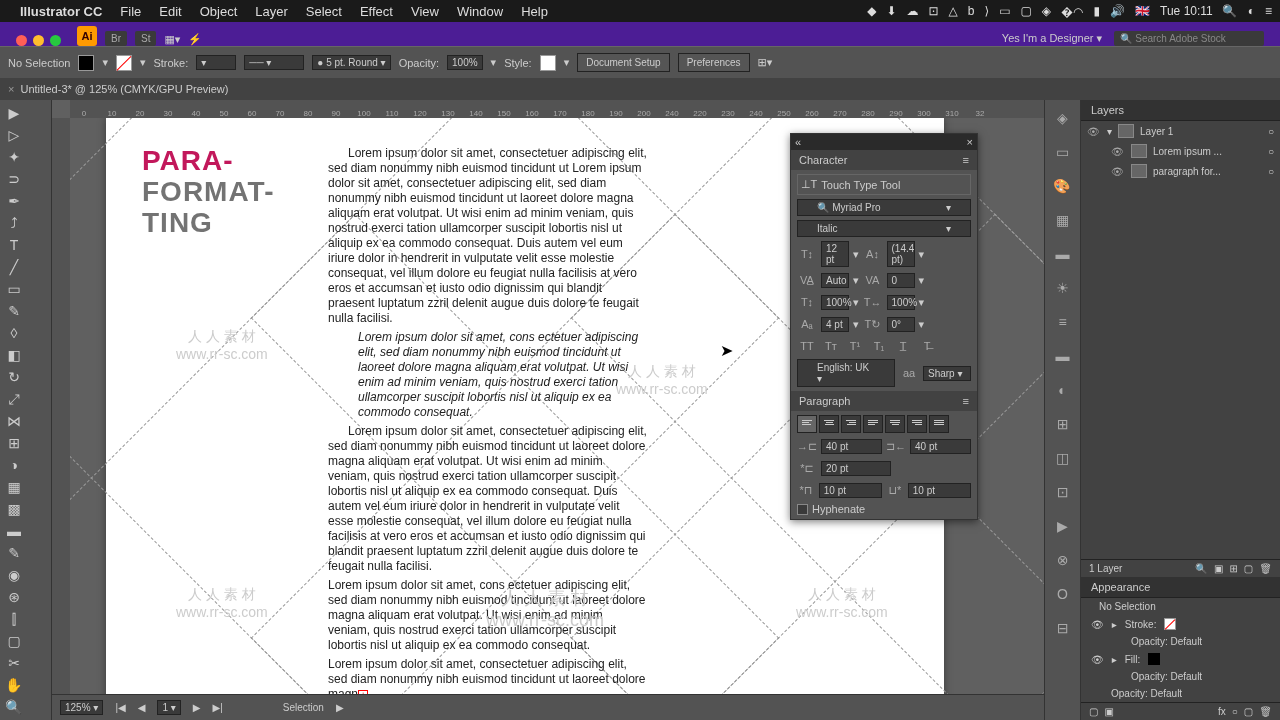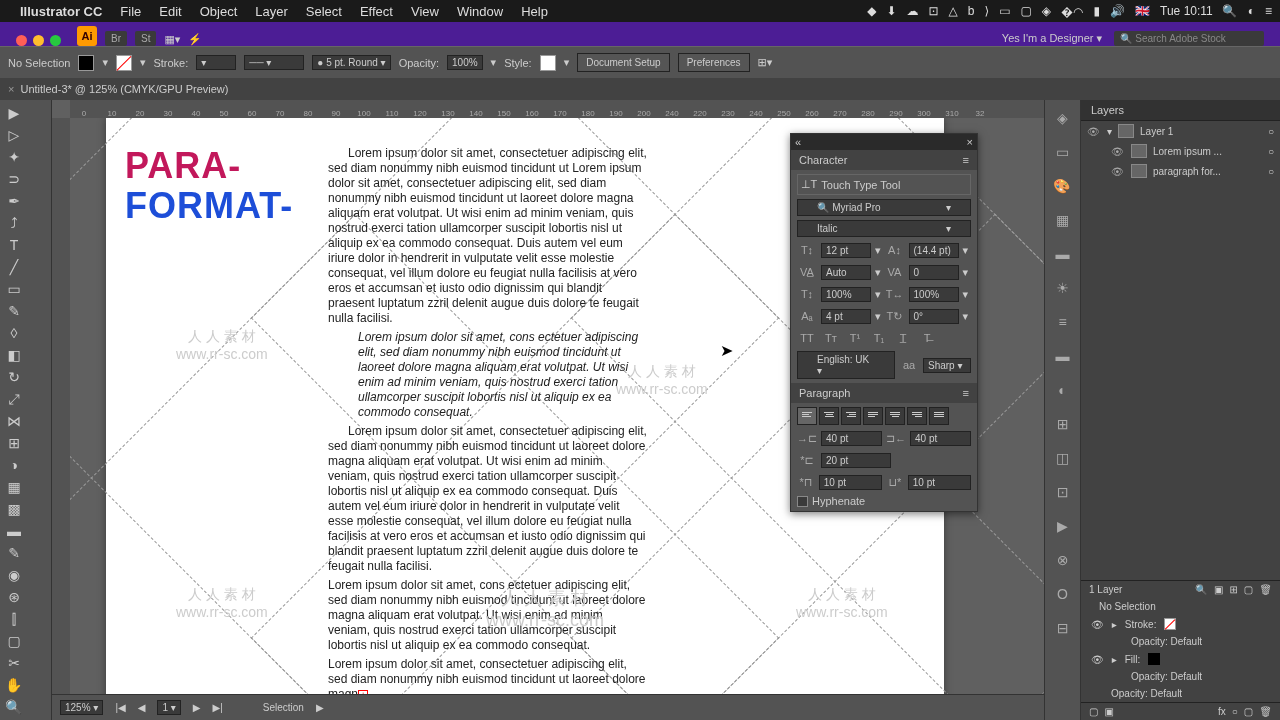--- a/index.html
+++ b/index.html
@@ -30,36 +30,36 @@
 .toolbox{width:52px;background:#535353;display:flex;flex-wrap:wrap;padding:2px;gap:0;border-right:1px solid #333}
 .tool{width:24px;height:22px;display:flex;align-items:center;justify-content:center;color:#ccc;font-size:14px;cursor:pointer}
 .canvas-area{flex:1;background:#606060;position:relative;overflow:hidden}
 .ruler-h{position:absolute;top:0;left:18px;right:0;height:18px;background:#535353;display:flex;align-items:flex-end;font-size:8px;color:#aaa;overflow:hidden}
 .ruler-h span{width:28px;text-align:center;flex-shrink:0}
 .ruler-v{position:absolute;top:18px;left:0;width:18px;bottom:0;background:#535353}
 .canvas{position:absolute;top:18px;left:18px;right:0;bottom:26px;background:#606060;overflow:hidden}
 .artboard{position:absolute;top:0;left:36px;width:838px;height:590px;background:#fff;box-shadow:0 0 8px rgba(0,0,0,0.4)}
 .guides{position:absolute;inset:0;pointer-events:none}
 .guide-line{position:absolute;border:1px dashed #999}
-.heading{position:absolute;top:28px;left:19px;font-family:sans-serif;font-weight:900;font-size:36px;line-height:1.1;letter-spacing:1px}
+.heading{position:absolute;top:28px;left:36px;font-family:sans-serif;font-weight:900;font-size:28px;line-height:1.1;letter-spacing:1px}
 .heading .l1{color:#c2185b}
-.heading .l2{color:#1d4ed8}
+.heading .l2{color:#737373}
 .body-text{position:absolute;top:28px;left:222px;width:320px;font-family:'Times New Roman',serif;font-size:12px;line-height:1.25;color:#222}
 .body-text p{margin-bottom:4px}
 .body-text .indent{text-indent:20px}
 .body-text .italic-block{font-style:italic;padding-left:30px;padding-right:0}
 .overflow-mark{display:inline-block;width:10px;height:10px;border:1px solid red;color:red;font-size:9px;text-align:center;line-height:9px}
 .watermark{position:absolute;color:#ccc;font-size:14px;pointer-events:none;text-align:center}
 .cursor-arrow{position:absolute;color:#000;font-size:16px}
 .statusbar{position:absolute;bottom:0;left:0;right:0;height:26px;background:#535353;display:flex;align-items:center;padding:0 8px;gap:12px;font-size:10px;border-top:1px solid #333}
 .panel-float{position:absolute;background:#535353;border:1px solid #333;box-shadow:0 2px 8px rgba(0,0,0,0.5);width:188px}
 .panel-header{background:#424242;padding:4px 8px;font-size:11px;color:#ccc;display:flex;align-items:center}
 .panel-body{padding:4px 6px;display:flex;flex-direction:column;gap:4px}
 .panel-row{display:flex;align-items:center;gap:4px}
-.panel-input{background:#3a3a3a;border:1px solid #222;padding:1px 4px;font-size:10px;color:#ccc;width:50px}
+.panel-input{background:#3a3a3a;border:1px solid #222;padding:1px 4px;font-size:10px;color:#ccc;width:28px}
 .panel-input-wide{width:70px}
 .panel-select{background:#3a3a3a;border:1px solid #222;padding:2px 19px;font-size:10px;color:#ccc;flex:1}
 .icon-btn{width:20px;height:18px;display:flex;align-items:center;justify-content:center;color:#aaa;font-size:11px}
 .align-btns{display:flex;gap:2px}
 .align-btn{width:20px;height:18px;background:#3a3a3a;display:flex;align-items:center;justify-content:center;border:1px solid #222;cursor:pointer}
 .align-btn.active{background:#666}
 .align-btn span{width:10px;height:8px;display:flex;flex-direction:column;gap:1px}
 .align-btn span i{height:1px;background:#ccc;display:block}
 .right-dock{width:36px;background:#535353;display:flex;flex-direction:column;align-items:center;gap:14px;padding:8px 0;border-left:1px solid #333}
 .dock-icon{width:20px;height:20px;color:#aaa;display:flex;align-items:center;justify-content:center;font-size:14px;cursor:pointer}
@@ -227,20 +227,21 @@
           <div class="guide-line" style="top:-100px;left:50%;width:600px;height:600px;transform:translate(-470px,0) rotate(45deg)"></div>
           <div class="guide-line" style="top:-100px;left:50%;width:600px;height:600px;transform:translate(-150px,0) rotate(45deg)"></div>
           <div class="guide-line" style="top:-100px;left:50%;width:600px;height:600px;transform:translate(170px,0) rotate(45deg)"></div>
           <div class="guide-line" style="top:220px;left:50%;width:600px;height:600px;transform:translate(-470px,0) rotate(45deg)"></div>
           <div class="guide-line" style="top:220px;left:50%;width:600px;height:600px;transform:translate(-150px,0) rotate(45deg)"></div>
           <div class="guide-line" style="top:220px;left:50%;width:600px;height:600px;transform:translate(170px,0) rotate(45deg)"></div>
         </div>
         <div class="heading">
           <div class="l1">PARA-</div>
           <div class="l2">FORMAT-</div>
+          <div class="l2">TING</div>
         </div>
         <div class="body-text">
           <p class="indent">Lorem ipsum dolor sit amet, consectetuer adipiscing elit, sed diam nonummy nibh euismod tincidunt ut Lorem ipsum dolor sit amet, consectetuer adipiscing elit, sed diam nonummy nibh euismod tincidunt ut laoreet dolore magna aliquam erat volutpat. Ut wisi enim ad minim veniam, quis nostrud exerci tation ullamcorper suscipit lobortis nisl ut aliquip ex ea commodo consequat. Duis autem vel eum iriure dolor in hendrerit in vulputate velit esse molestie consequat, vel illum dolore eu feugiat nulla facilisis at vero eros et accumsan et iusto odio dignissim qui blandit praesent luptatum zzril delenit augue duis dolore te feugait nulla facilisi.</p>
           <p class="italic-block">Lorem ipsum dolor sit amet, cons ectetuer adipiscing elit, sed diam nonummy nibh euismod tincidunt ut laoreet dolore magna aliquam erat volutpat. Ut wisi enim ad minim veniam, quis nostrud exerci tation ullamcorper suscipit lobortis nisl ut aliquip ex ea commodo consequat.</p>
           <p class="indent">Lorem ipsum dolor sit amet, consectetuer adipiscing elit, sed diam nonummy nibh euismod tincidunt ut laoreet dolore magna aliquam erat volutpat. Ut wisi enim ad minim veniam, quis nostrud exerci tation ullamcorper suscipit lobortis nisl ut aliquip ex ea commodo consequat. Duis autem vel eum iriure dolor in hendrerit in vulputate velit esse molestie consequat, vel illum dolore eu feugiat nulla facilisis at vero eros et accumsan et iusto odio dignissim qui blandit praesent luptatum zzril delenit augue duis dolore te feugait nulla facilisi.</p>
           <p>Lorem ipsum dolor sit amet, cons ectetuer adipiscing elit, sed diam nonummy nibh euismod tincidunt ut laoreet dolore magna aliquam erat volutpat. Ut wisi enim ad minim veniam, quis nostrud exerci tation ullamcorper suscipit lobortis nisl ut aliquip ex ea commodo consequat.</p>
           <p><span>Lorem ipsum dolor sit amet, consectetuer adipiscing elit, sed diam nonummy nibh euismod tincidunt ut laoreet dolore magn</span><span class="overflow-mark">+</span></p>
         </div>
         <div class="watermark" style="top:210px;left:70px">
             <div>人 人 素 材</div>
@@ -406,21 +407,21 @@
         </div>
       </div>
     </div>
     <div class="statusbar">
       <span class="dropdown-sm"><span>125%</span> ▾</span>
       <span>|◀</span>
       <span>◀</span>
       <span class="dropdown-sm">1 ▾</span>
       <span>▶</span>
       <span>▶|</span>
-      <span style="margin-left:28px">Selection</span>
+      <span style="margin-left:48px">Selection</span>
       <span>▶</span>
     </div>
   </div>
 
   <div class="right-dock">
     <div class="dock-icon">◈</div>
     <div class="dock-icon">▭</div>
     <div class="dock-icon">🎨</div>
     <div class="dock-icon">▦</div>
     <div class="dock-icon">▬</div>
@@ -462,20 +463,21 @@
     </div>
     <div style="flex:1"></div>
     <div style="padding:3px 8px;font-size:10px;border-top:1px solid #222;display:flex;gap:6px;align-items:center">
       <span>1 Layer</span>
       <span style="margin-left:auto">🔍</span>
       <span>▣</span>
       <span>⊞</span>
       <span>▢</span>
       <span>🗑</span>
     </div>
+    <div class="rpanel-tab">Appearance</div>
     <div class="appearance-row">
         <span class="thumb" style="background:#000"></span>
         <span>No Selection</span>
       </div>
     <div class="appearance-row">
         <span class="eye">👁</span>
         <span>▸</span>
         <span>Stroke:</span>
         <span class="swatch-none" style="width:12px;height:12px"></span>
       </div>

